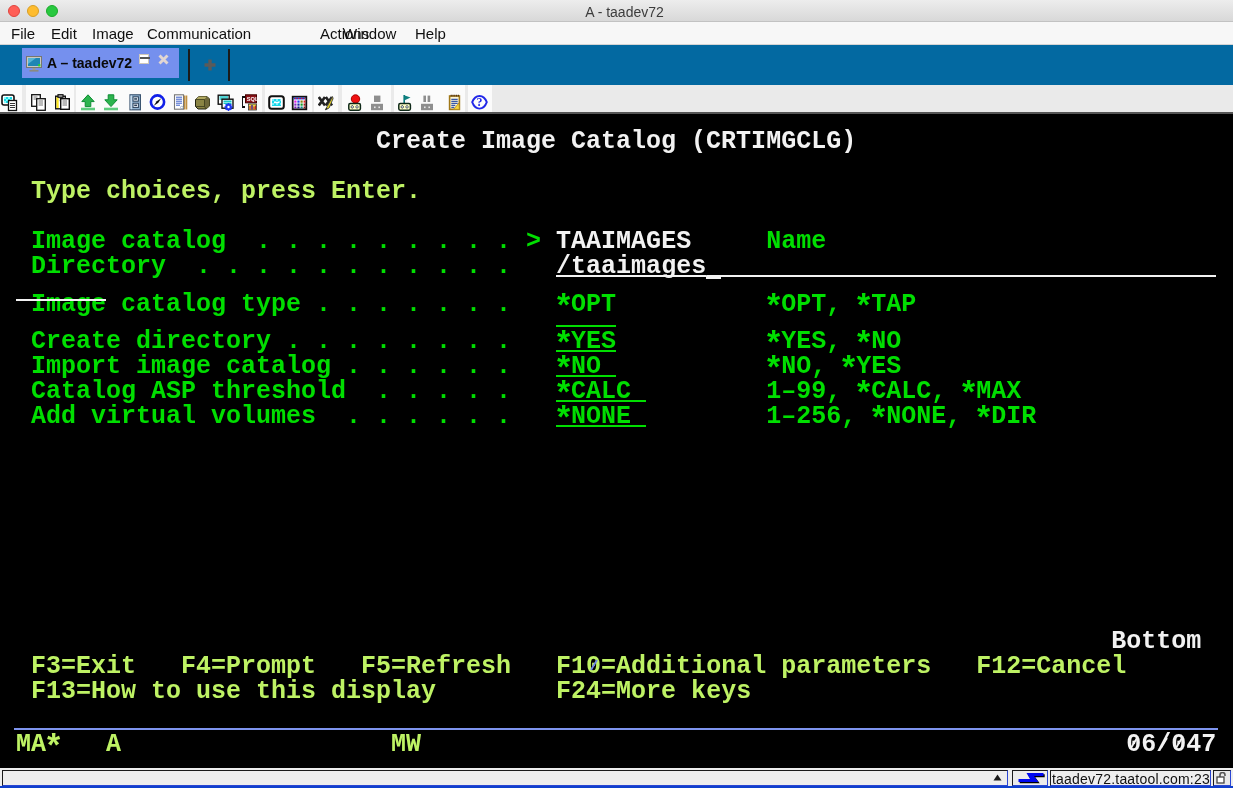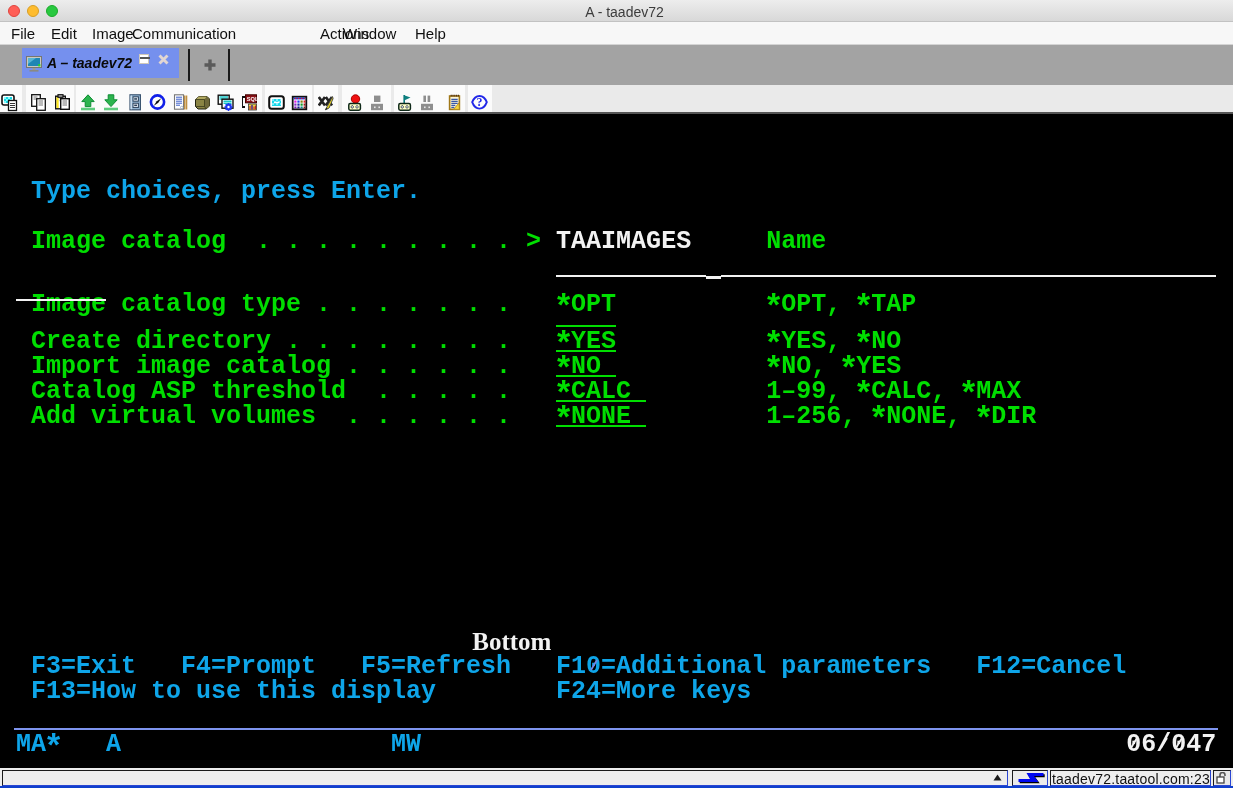--- a/index.html
+++ b/index.html
@@ -1,47 +1,47 @@
 <!DOCTYPE html>
 <html><head><meta charset="utf-8">
 <style>
 html,body{margin:0;padding:0;width:1233px;height:790px;overflow:hidden;background:#000;font-family:"Liberation Sans",sans-serif;}
 *{box-sizing:border-box;}
 #titlebar{position:absolute;left:0;top:0;width:1233px;height:22px;background:linear-gradient(#ededed,#d8d8d8);border-bottom:1px solid #c2c2c2;}
 .tl{position:absolute;top:5px;width:12px;height:12px;border-radius:50%;}
 #title{position:absolute;top:4px;left:0;width:1233px;text-align:center;font-size:14px;color:#3c3c3c;padding-left:16px;}
 #menubar{position:absolute;left:0;top:22px;width:1233px;height:22px;background:#f7f7f7;}
 .mi{position:absolute;top:3px;font-size:15px;color:#101010;}
-#tabbar{position:absolute;left:0;top:44px;width:1233px;height:41px;background:#a3a3a3;border-top:1px solid #d4d4d4;font-style:italic;}
+#tabbar{position:absolute;left:0;top:44px;width:1233px;height:41px;background:#0369a1;border-top:1px solid #d4d4d4;}
 #tab{position:absolute;left:22px;top:3px;width:157px;height:30px;background:#7590ee;}
 #tabtxt{position:absolute;left:25px;top:7px;font-size:14px;font-weight:bold;color:#0a0a0a;}
 .vsep{position:absolute;top:4px;width:2px;height:32px;background:#1a1a1a;}
 #toolbar{position:absolute;left:0;top:85px;width:1233px;height:29px;background:#eaeaea;border-bottom:2px solid #555;}
 .tg{position:absolute;top:0;height:27px;background:#fbfbfb;}
 .ti{position:absolute;top:9px;}
 #term{position:absolute;left:0;top:114px;width:1233px;height:654px;background:#000;}
 .tr{position:absolute;left:16px;white-space:pre;font-family:"Liberation Mono",monospace;font-size:25px;font-weight:bold;line-height:25px;height:25px;}
-.g{color:#00de00;} .b{color:#0ea5e9;} .w{color:#f2f2f2;}
+.g{color:#00de00;} .b{color:#bef264;} .w{color:#f2f2f2;}
 .ul{position:absolute;height:2px;}
 .ast{display:inline-block;width:15px;transform:translateY(3.5px) scale(1.35,1.35);}
 #statusbar{position:absolute;left:0;top:768px;width:1233px;height:22px;background:#ededed;}
 .sbox{position:absolute;top:2px;height:16px;background:#eee;border-top:1px solid #1a1a1a;border-left:1px solid #1a1a1a;border-right:1px solid #2a46d4;border-bottom:1px solid #2a46d4;}
 </style></head>
 <body>
 <div id="titlebar">
   <div class="tl" style="left:8px;background:#ff5f57;border:1px solid #e0443e;"></div>
   <div class="tl" style="left:27px;background:#febc2e;border:1px solid #d89e24;"></div>
   <div class="tl" style="left:46px;background:#28c840;border:1px solid #1aab29;"></div>
   <div id="title">A - taadev72</div>
 </div>
 <div id="menubar">
   <span class="mi" style="left:11px;">File</span>
   <span class="mi" style="left:51px;">Edit</span>
   <span class="mi" style="left:92px;">Image</span>
-  <span class="mi" style="left:132px;text-align:right;">Communication</span>
+  <span class="mi" style="left:147px;text-align:right;">Communication</span>
   <span class="mi" style="left:274px;margin-left:46px;">Actions</span>
   <span class="mi" style="left:343px;">Window</span>
   <span class="mi" style="left:415px;">Help</span>
 </div>
 <div id="tabbar">
   <div id="tab">
     <svg width="16" height="16" viewBox="0 0 16 16" style="position:absolute;left:4px;top:8px;">
       <rect x="0.5" y="0.5" width="15" height="11" fill="#c9c9c3" stroke="#77776f"></rect>
       <rect x="2" y="2" width="12" height="8" fill="#1f86b4"></rect>
       <path d="M2 2 L10 2 L2 8 Z" fill="#57b4d4"></path>
@@ -210,28 +210,30 @@
       <path d="M4.3 5.4h6.4M4.3 7.4h6.4M4.3 9.4h6.4M4.3 11.4h4" stroke="#3858a8" stroke-width="1.3"></path>
       <path d="M12 9 l0.4 6.4 H6.5 Z" fill="#f8d838" stroke="#b08820" stroke-width="0.9"></path>
       <path d="M4.3 13.4h3" stroke="#3858a8" stroke-width="1.3"></path>
     </svg>
 <svg class="ti" style="left:471px;" width="17" height="18" viewBox="0 0 17 18">
       <path d="M1.2 8.2 C2.6 4.4 5.4 2 8.5 2 C11.6 2 14.4 4.4 15.8 8.2 C14.4 12 11.6 14.6 8.5 14.6 C5.4 14.6 2.6 12 1.2 8.2 Z" fill="#fdfdfd" stroke="#2228e8" stroke-width="1.9"></path>
       <text x="5.4" y="12.4" font-family="Liberation Serif, serif" font-size="12" font-weight="bold" fill="#2228e8">?</text>
     </svg>
 </div>
 <div id="term">
+<div class="tr" style="top:15px;">                        <span class="w">Create Image Catalog (CRTIMGCLG)</span></div>
 <div class="tr" style="top:65px;"> <span class="b">Type choices, press Enter.</span></div>
 <div class="tr" style="top:115px;"> <span class="g">Image catalog  . . . . . . . . . &gt; </span><span class="w">TAAIMAGES</span><span class="g">     Name</span></div>
+<div class="tr" style="top:140px;"> <span class="g">Directory  . . . . . . . . . . .</span>   <span class="w">/taaimages_</span></div>
 <div class="tr" style="top:178px;"> <span class="g">Image catalog type . . . . . . .   <span class="ast">*</span>OPT          <span class="ast">*</span>OPT, <span class="ast">*</span>TAP</span></div>
 <div class="tr" style="top:215px;"> <span class="g">Create directory . . . . . . . .   <span class="ast">*</span>YES          <span class="ast">*</span>YES, <span class="ast">*</span>NO</span></div>
 <div class="tr" style="top:240px;"> <span class="g">Import image catalog . . . . . .   <span class="ast">*</span>NO           <span class="ast">*</span>NO, <span class="ast">*</span>YES</span></div>
 <div class="tr" style="top:265px;"> <span class="g">Catalog ASP threshold  . . . . .   <span class="ast">*</span>CALC         1–99, <span class="ast">*</span>CALC, <span class="ast">*</span>MAX</span></div>
 <div class="tr" style="top:290px;"> <span class="g">Add virtual volumes  . . . . . .   <span class="ast">*</span>NONE         1–256, <span class="ast">*</span>NONE, <span class="ast">*</span>DIR</span></div>
-<div class="tr" style="top:515px;font-family:Liberation Serif, serif;">                                                                         <span class="w">Bottom</span></div>
+<div class="tr" style="top:515px;">                                                                         <span class="w">Bottom</span></div>
 <div class="tr" style="top:540px;"> <span class="b">F3=Exit   F4=Prompt   F5=Refresh   F10=Additional parameters   F12=Cancel</span></div>
 <div class="tr" style="top:565px;"> <span class="b">F13=How to use this display        F24=More keys</span></div>
 <div class="tr" style="top:618px;"><span class="b">MA<span class="ast">*</span>   A                  MW                                               </span><span class="w">06/047</span></div>
 <div style="position:absolute;left:14px;top:614px;width:1204px;height:2px;background:#7e94ee;"></div>
 <div class="ul" style="left:556px;top:161px;width:150px;background:#f2f2f2;"></div>
 <div class="ul" style="left:721px;top:161px;width:495px;background:#f2f2f2;"></div>
 <div style="position:absolute;left:706px;top:162px;width:15px;height:2.5px;background:#f2f2f2;"></div>
 <div class="ul" style="left:16px;top:185px;width:90px;background:#f2f2f2;"></div>
 <div class="ul" style="left:556px;top:211px;width:60px;background:#00de00;"></div>
 <div class="ul" style="left:556px;top:236px;width:60px;background:#00de00;"></div>

